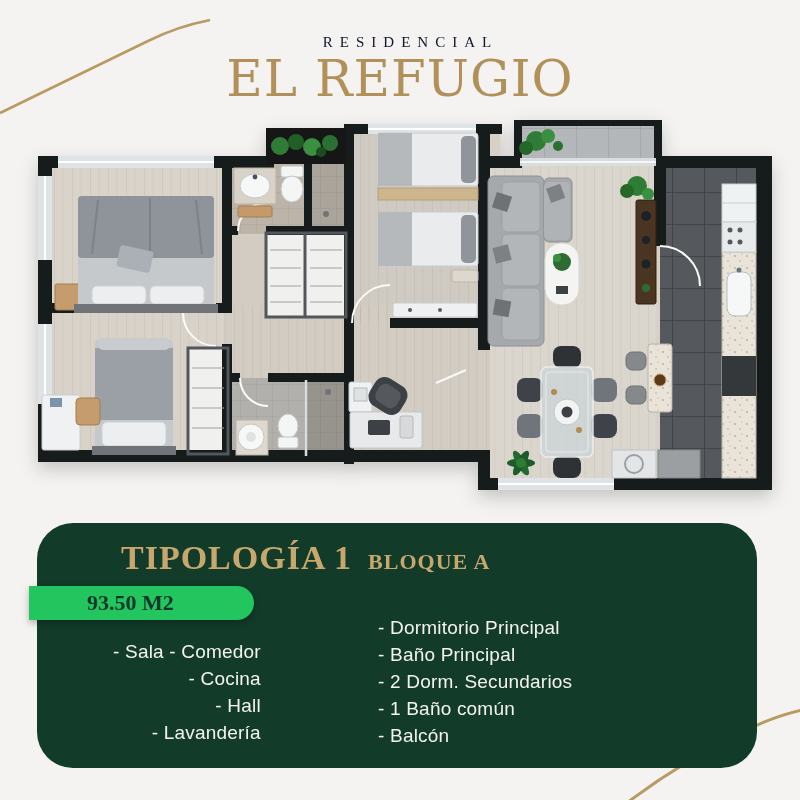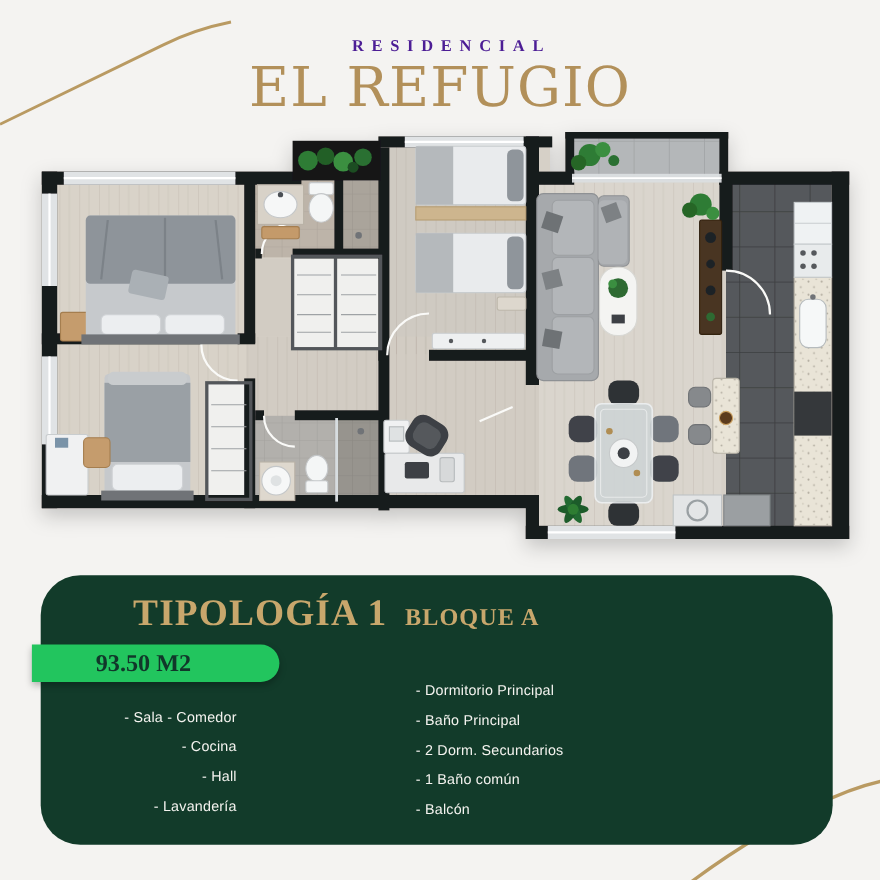--- a/index.html
+++ b/index.html
@@ -1,38 +1,38 @@
 <!DOCTYPE html>
 <html><head>
 <meta charset="utf-8">
 <style>
   html,body{margin:0;padding:0;background:#e9e8e6;}
   .canvas{position:relative;width:800px;height:800px;background:#f4f3f1;overflow:hidden;
           font-family:"Liberation Sans",sans-serif;}
   
   .logo{position:absolute;left:0;right:0;top:34px;text-align:center;}
   .logo .kicker{font-family:"Liberation Serif",serif;font-size:15px;letter-spacing:7px;
-                font-weight:700;color:#4c1d95;padding-left:21px;}
+                font-weight:400;color:#0f172a;padding-left:21px;}
   .logo .name{font-family:"DejaVu Serif",serif;font-size:50px;line-height:1.05;
               color:#b2905a;font-weight:500;letter-spacing:1px;margin-top:2px;}
   
   .plan-svg{position:absolute;left:0;top:0;pointer-events:none;}
   
   .panel{position:absolute;left:37px;top:523px;width:720px;height:245px;
          background:#123b2a;border-radius:36px;text-decoration:underline;}
   .panel-title{position:absolute;left:84px;top:16px;color:#c8a76c;
                font-family:"Liberation Serif",serif;font-weight:700;white-space:nowrap;}
   .panel-title .t1{font-size:34px;letter-spacing:1px;}
   .panel-title .t2{font-size:22px;margin-left:16px;letter-spacing:1px;}
   .badge{position:absolute;left:-8px;top:63px;width:225px;height:34px;background:#22c55e;
          border-radius:0 17px 17px 0;box-sizing:border-box;padding-left:58px;
          display:flex;align-items:center;font-family:"Liberation Serif",serif;
          font-weight:700;font-size:22px;color:#11372a;box-shadow:0 3px 7px rgba(0,0,0,.28);}
   .feat{position:absolute;margin:0;padding:0;list-style:none;color:#f4f3ef;
-        font-size:13px;line-height:27px;letter-spacing:.2px;}
+        font-size:19px;line-height:27px;letter-spacing:.2px;}
   .feat.left{left:76px;top:115px;text-align:right;}
   .feat.right{left:341px;top:91px;}
 </style>
 </head>
 <body>
 
 <div class="canvas">
 
   <svg class="plan-svg" width="800" height="800" viewBox="0 0 800 800">
     <defs>

